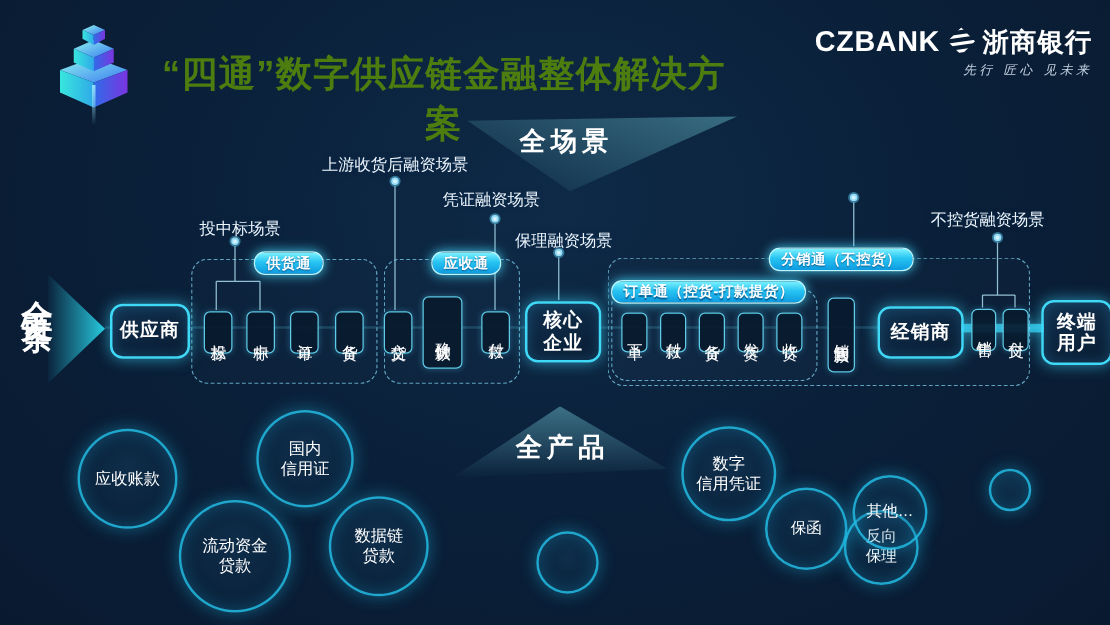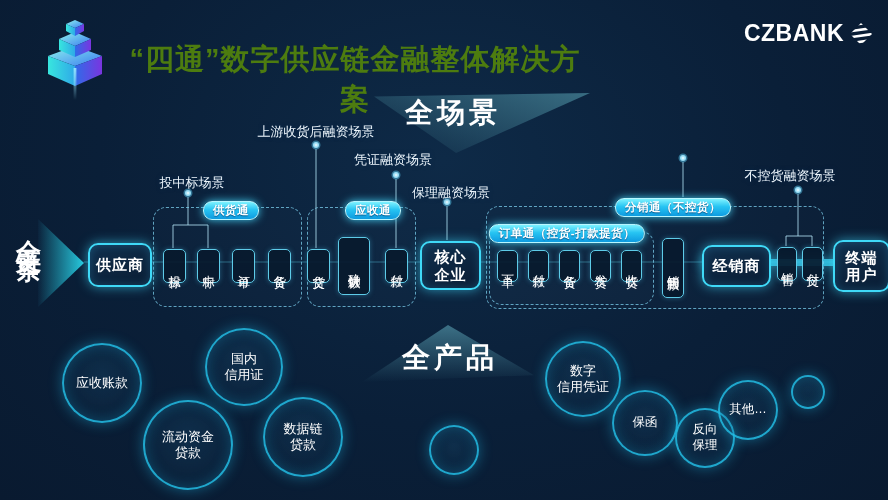--- a/index.html
+++ b/index.html
@@ -8,35 +8,35 @@
     font-family:"Liberation Sans",sans-serif;
     background:radial-gradient(ellipse at 50% 32%, #0e2a47 0%, #0a1f38 55%, #091a30 100%);
     color:#fff;
   }
   #stage{position:absolute;inset:0;width:888px;height:500px;}
 
   
   .title{position:absolute;left:120px;top:40px;width:470px;text-align:center;
     font-size:29px;font-weight:700;letter-spacing:1px;color:#4d7c0f;z-index:5;}
   .bank{position:absolute;right:14px;top:20px;text-align:right;z-index:5;}
-  .bank-row{display:flex;align-items:flex-end;gap:4px;justify-content:flex-end;}
+  .bank-row{display:flex;align-items:flex-start;gap:4px;justify-content:flex-end;}
   .bank-latin{font-size:23px;font-weight:700;letter-spacing:.5px;}
   .bank-cn{font-size:21px;font-weight:700;letter-spacing:1px;}
   .bank-tagline{font-family:"DejaVu Serif",serif;font-style:italic;font-size:10px;
     letter-spacing:3px;color:#d6e4f2;opacity:.9;margin-top:1px;}
 
   
   .tri{position:absolute;z-index:1;}
   .tri-scenario{left:374px;top:93px;width:216px;height:60px;
     clip-path:polygon(0 6%,100% 0,38% 100%);
     background:linear-gradient(200deg, rgba(64,122,142,.85), rgba(16,48,70,.08));}
   .tri-product{left:362px;top:325px;width:172px;height:57px;
     clip-path:polygon(50% 0,100% 88%,0 100%);
     background:linear-gradient(180deg, rgba(72,132,152,.8), rgba(16,48,70,.06));}
-  .banner-text{position:absolute;transform:translate(-50%,-50%);font-size:28px;
+  .banner-text{position:absolute;transform:translate(-50%,-50%);font-size:21px;
     font-weight:700;letter-spacing:4px;color:#fff;z-index:4;white-space:nowrap;}
 
   
   .chain-label{position:absolute;left:13px;top:220px;writing-mode:vertical-rl;
     text-orientation:upright;font-size:25px;font-weight:700;letter-spacing:9px;z-index:4;}
   .chain-arrow{position:absolute;left:38px;top:219px;width:46px;height:88px;z-index:2;
     clip-path:polygon(0 0,100% 50%,0 100%);
     background:linear-gradient(90deg, rgba(18,60,92,.15), #27c9de);}
 
   
@@ -134,21 +134,23 @@
               <polygon points="13,2 24,13 13,24 2,13"></polygon>
             </clipPath>
           </defs>
         <g clip-path="url(#dia)">
           <rect x="0" y="3.2" width="26" height="2.6" fill="#fff" transform="skewY(-8)"></rect>
           <rect x="0" y="9.2" width="26" height="2.6" fill="#fff" transform="skewY(-8)"></rect>
           <rect x="0" y="15.2" width="26" height="2.6" fill="#fff" transform="skewY(-8)"></rect>
           <rect x="0" y="21.2" width="26" height="2.6" fill="#fff" transform="skewY(-8)"></rect>
         </g>
       </svg>
+      <span class="bank-cn">浙商银行</span>
     </div>
+    <div class="bank-tagline">先行 匠心 见未来</div>
   </div>
 
   <div class="tri tri-scenario"></div>
   <div class="banner-text" style="left:453px;top:113px;">全场景</div>
   <div class="tri tri-product"></div>
   <div class="banner-text" style="left:450px;top:358px;font-family:Liberation Mono, monospace;">全产品</div>
 
   <div class="chain-label">全链条</div>
   <div class="chain-arrow"></div>
 
@@ -223,16 +225,16 @@
   <div class="bubble" style="left:205px;top:328px;width:74px;height:74px;">国内
 信用证</div>
   <div class="bubble" style="left:263px;top:397px;width:76px;height:76px;">数据链
 贷款</div>
   <div class="bubble" style="left:429px;top:425px;width:46px;height:46px;"></div>
   <div class="bubble" style="left:545px;top:341px;width:72px;height:72px;">数字
 信用凭证</div>
   <div class="bubble small" style="left:612px;top:390px;width:62px;height:62px;">保函</div>
   <div class="bubble small" style="left:675px;top:408px;width:56px;height:56px;">反向
 保理</div>
-  <div class="bubble small" style="left:718px;top:380px;width:56px;height:56px;">其他…</div>
+  <div class="bubble small" style="left:682px;top:380px;width:56px;height:56px;">其他…</div>
   <div class="bubble" style="left:791px;top:375px;width:30px;height:30px;"></div>
 
 </div>
 
 </body></html>

